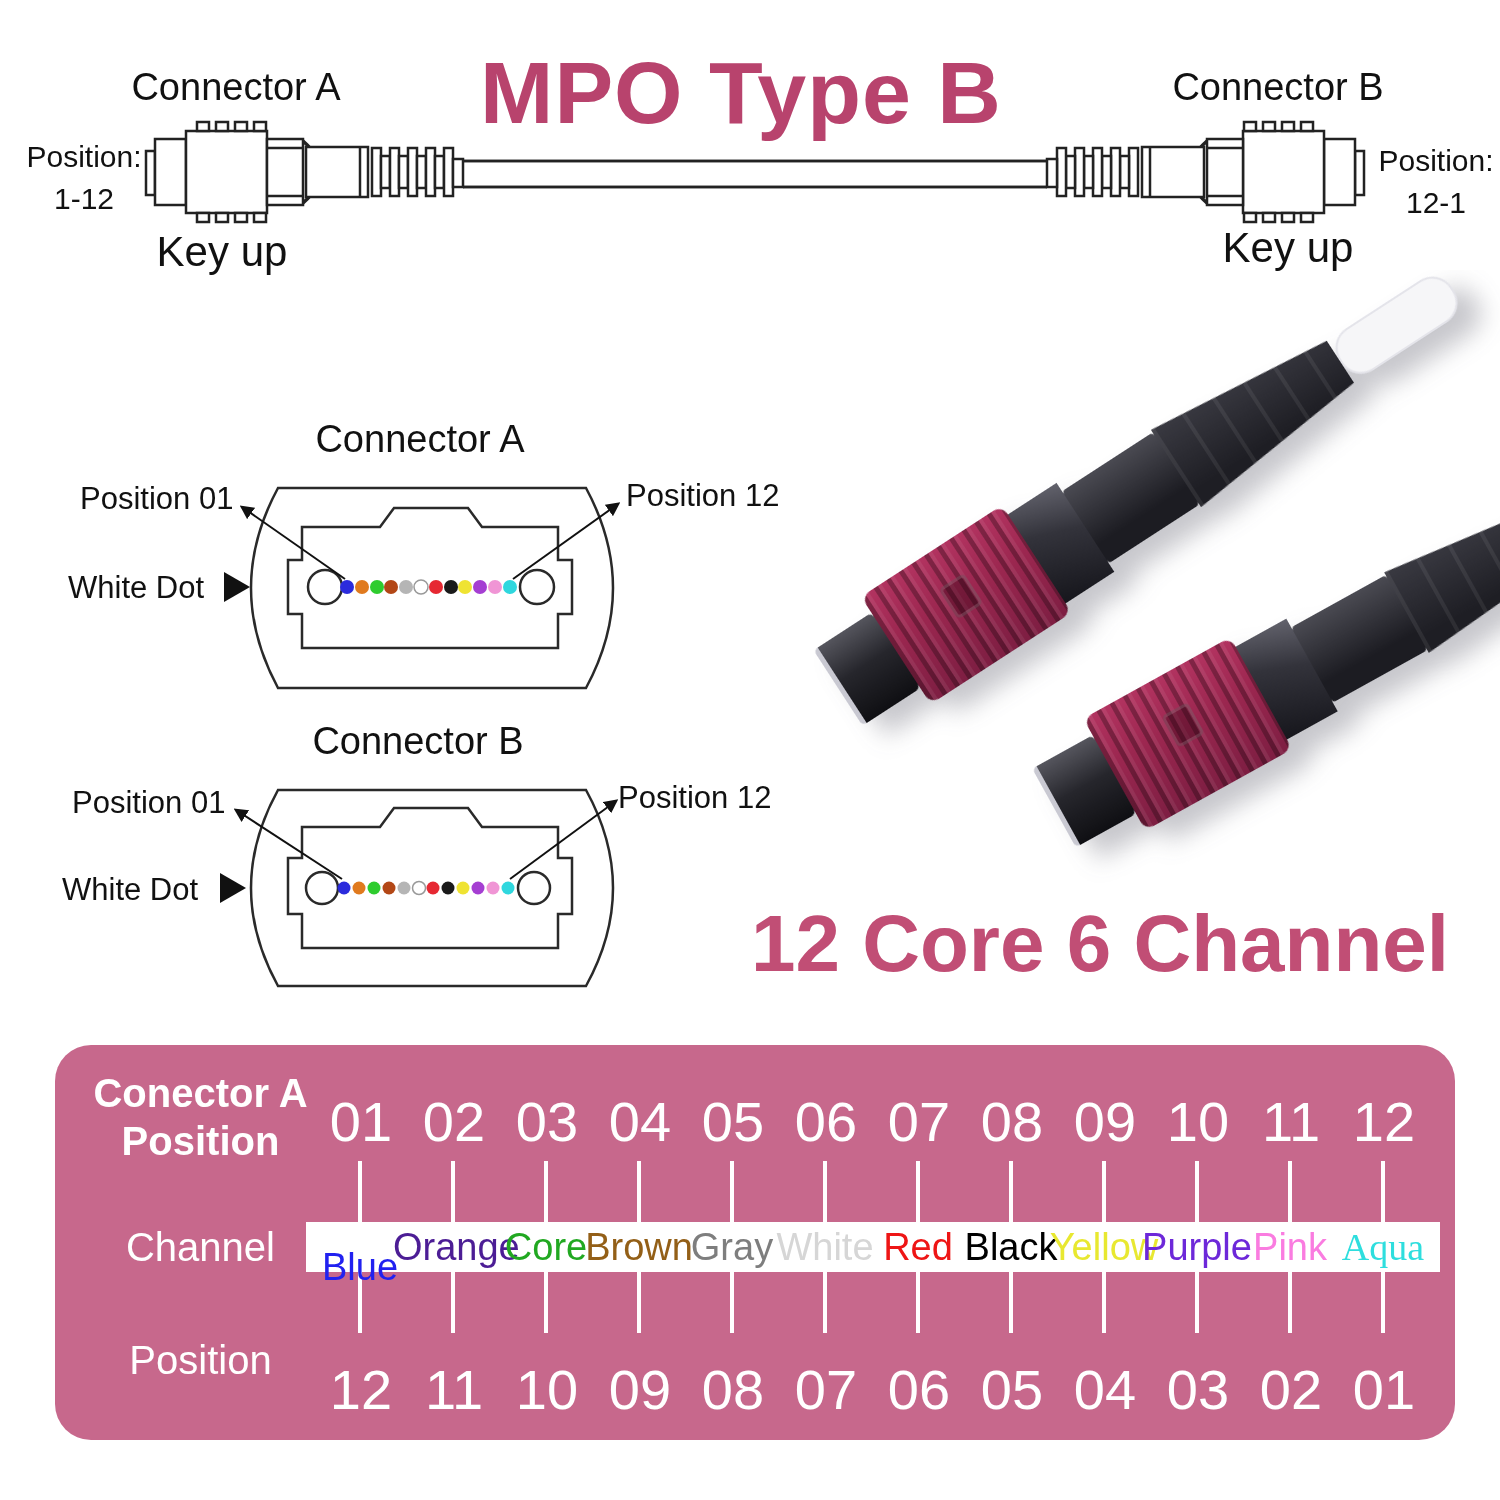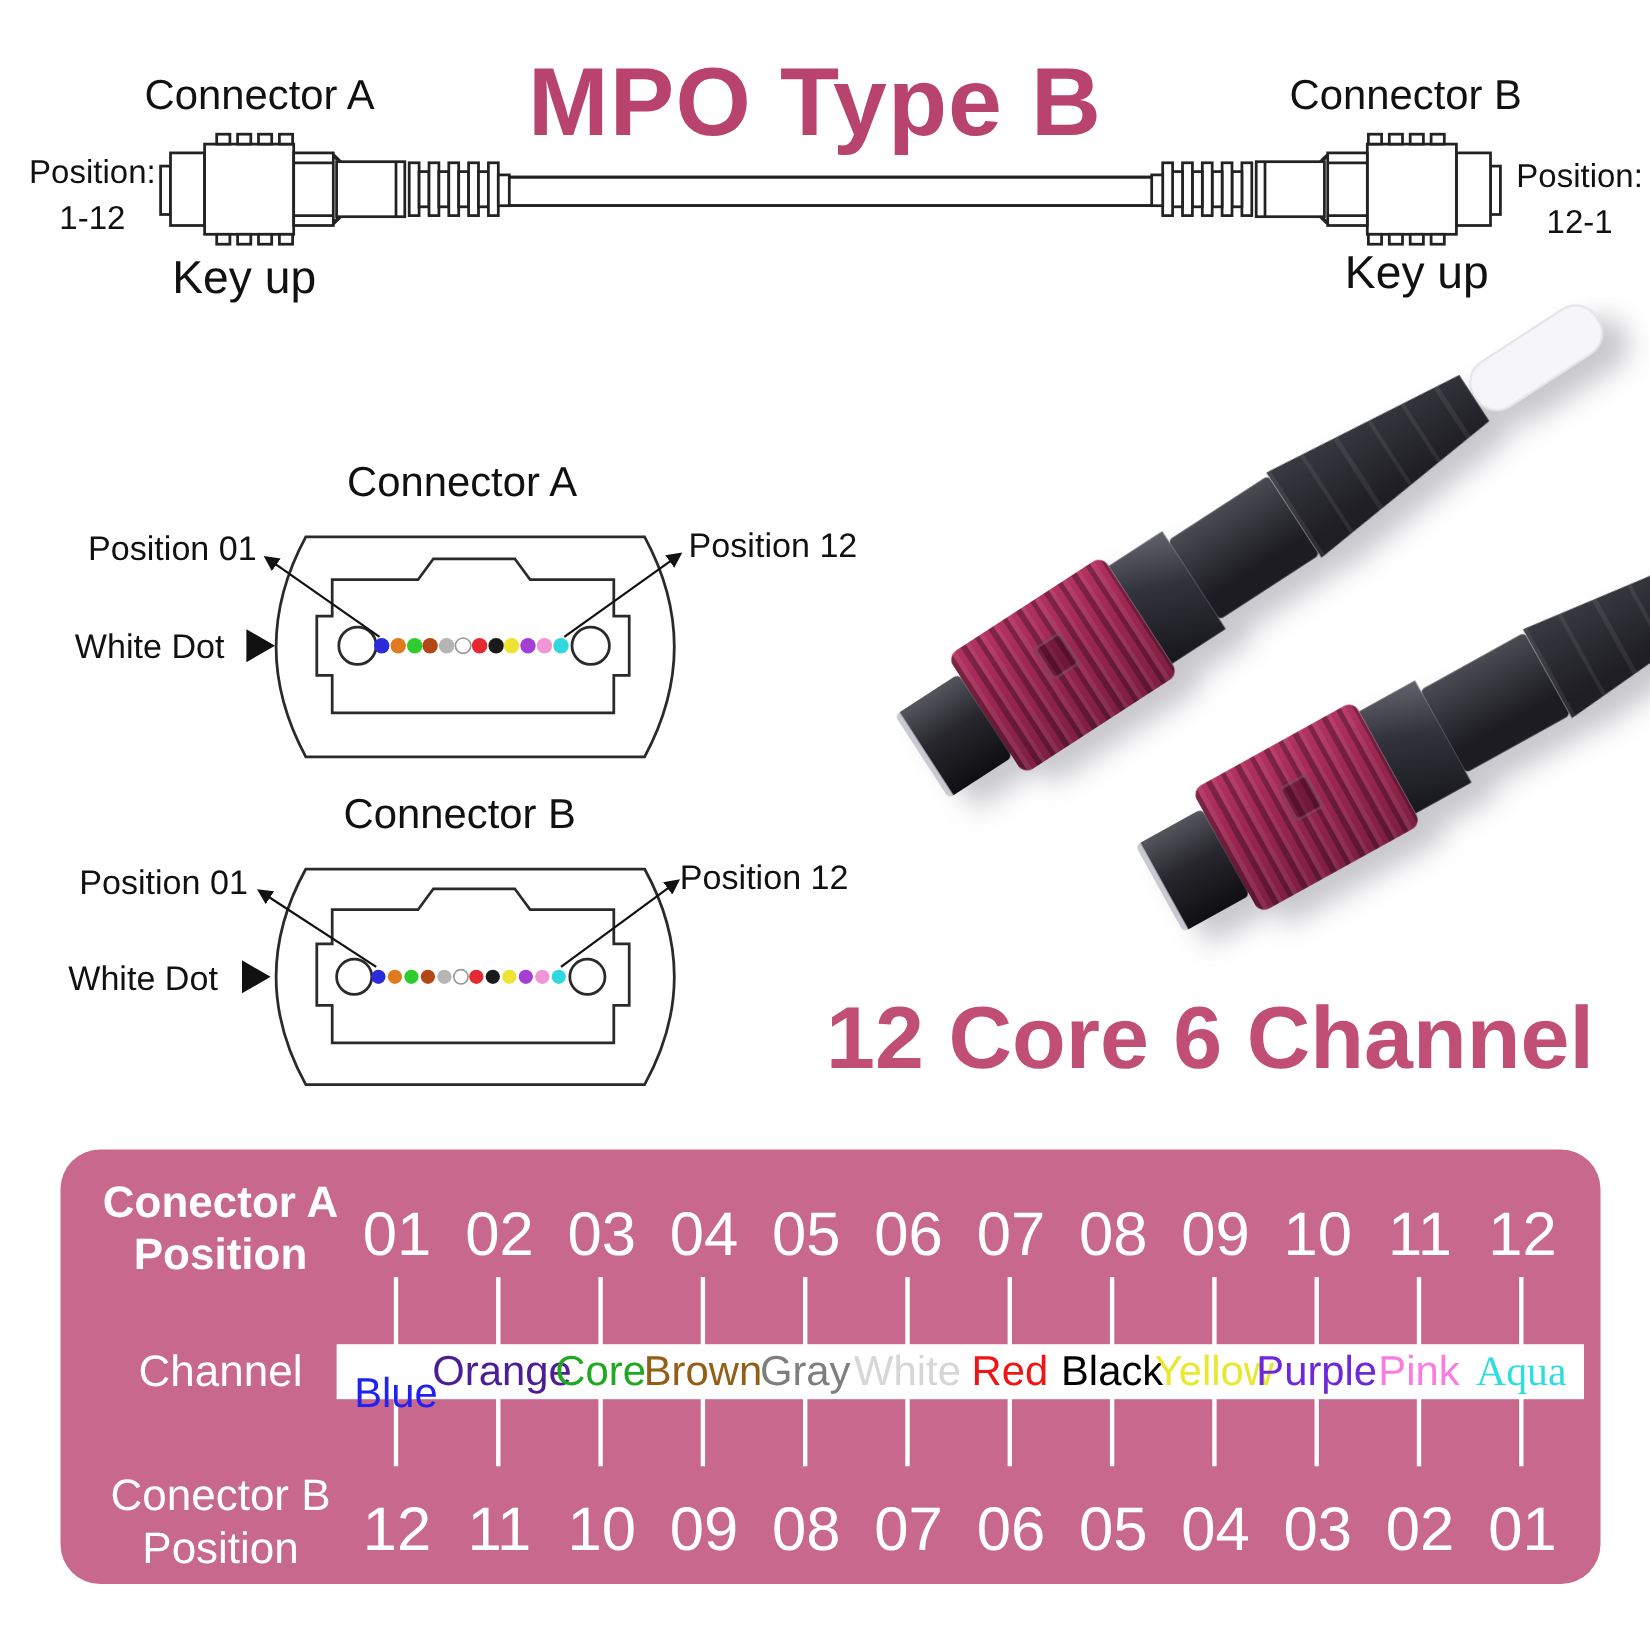--- a/index.html
+++ b/index.html
@@ -210,21 +210,20 @@
 
 <div class="abs subtitle">12 Core 6 Channel</div>
 
 <div class="abs maptbl">
   <div class="rowlbl lbl-a">
     <div>Conector A</div>
     <div>Position</div>
   </div>
   <div class="rowlbl lbl-ch">Channel</div>
   <div class="rowlbl lbl-b">
-    <div>Conector B</div>
     <div>Position</div>
   </div>
 
   <div class="num numrow-a" style="left:259px">01</div>
   <div class="num numrow-a" style="left:352px">02</div>
   <div class="num numrow-a" style="left:445px">03</div>
   <div class="num numrow-a" style="left:538px">04</div>
   <div class="num numrow-a" style="left:631px">05</div>
   <div class="num numrow-a" style="left:724px">06</div>
   <div class="num numrow-a" style="left:817px">07</div>

